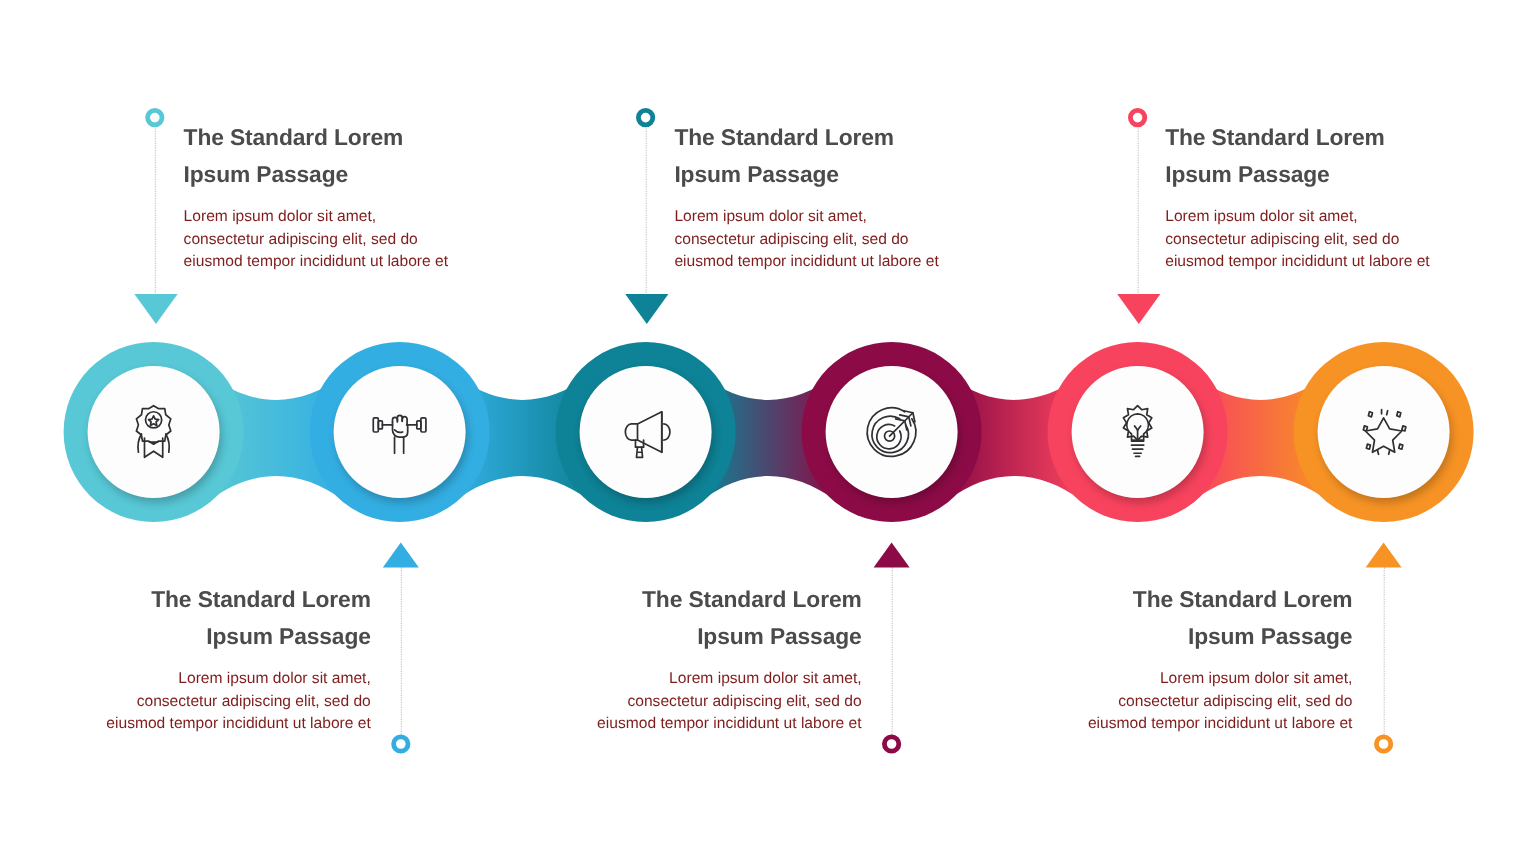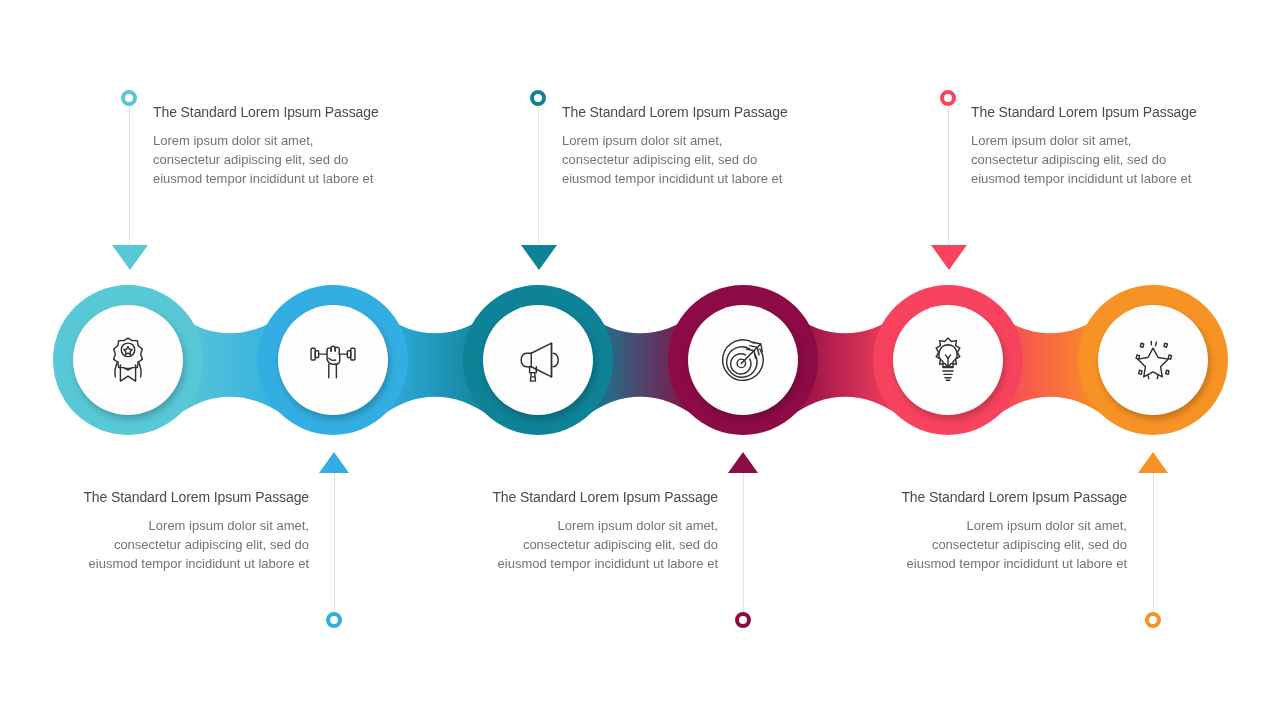--- a/index.html
+++ b/index.html
@@ -60,30 +60,30 @@
     height: 54px;
     display: block;
   }
 
   
   .txt-block {
     position: absolute;
     width: 230px;
   }
   .txt-title {
-    font-size: 14px;
-    font-weight: normal;
+    font-size: 19px;
+    font-weight: bold;
     color: #4b4b4b;
     line-height: 1.62;
     letter-spacing: -0.1px;
     margin: 0 0 7px 0;
   }
   .txt-body {
     font-size: 13px;
-    color: #737373;
+    color: #7f1d1d;
     line-height: 1.48;
     margin: 0;
   }
   .txt-block.top { text-align: left; }
   .txt-block.bottom { text-align: right; }
 
   
   .conn {
     position: absolute;
     z-index: 2;

